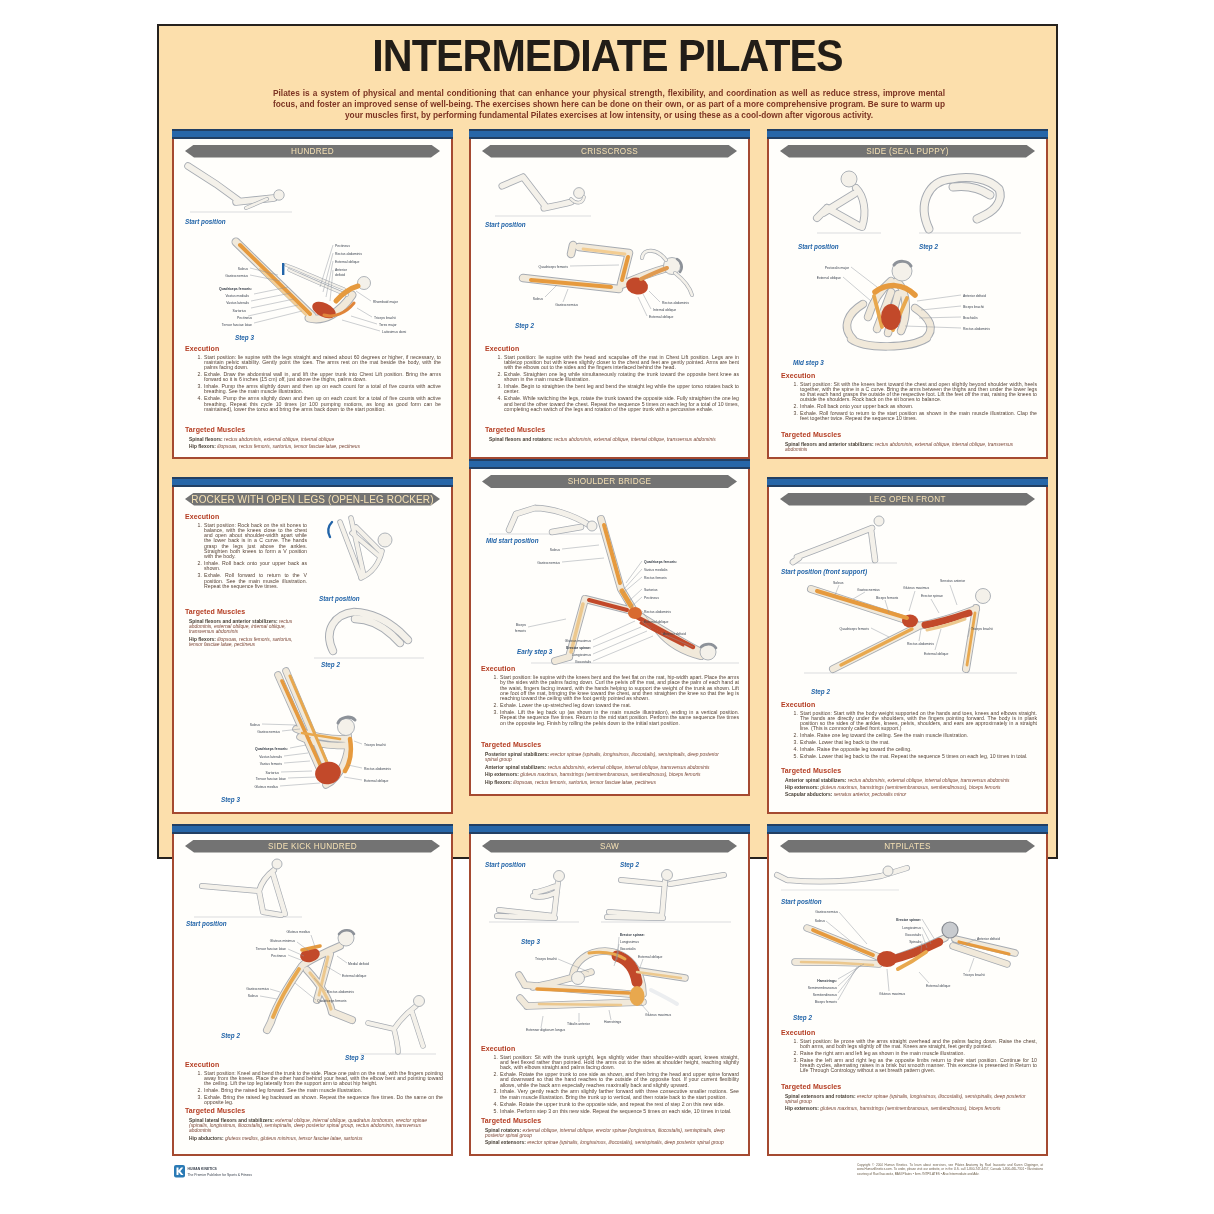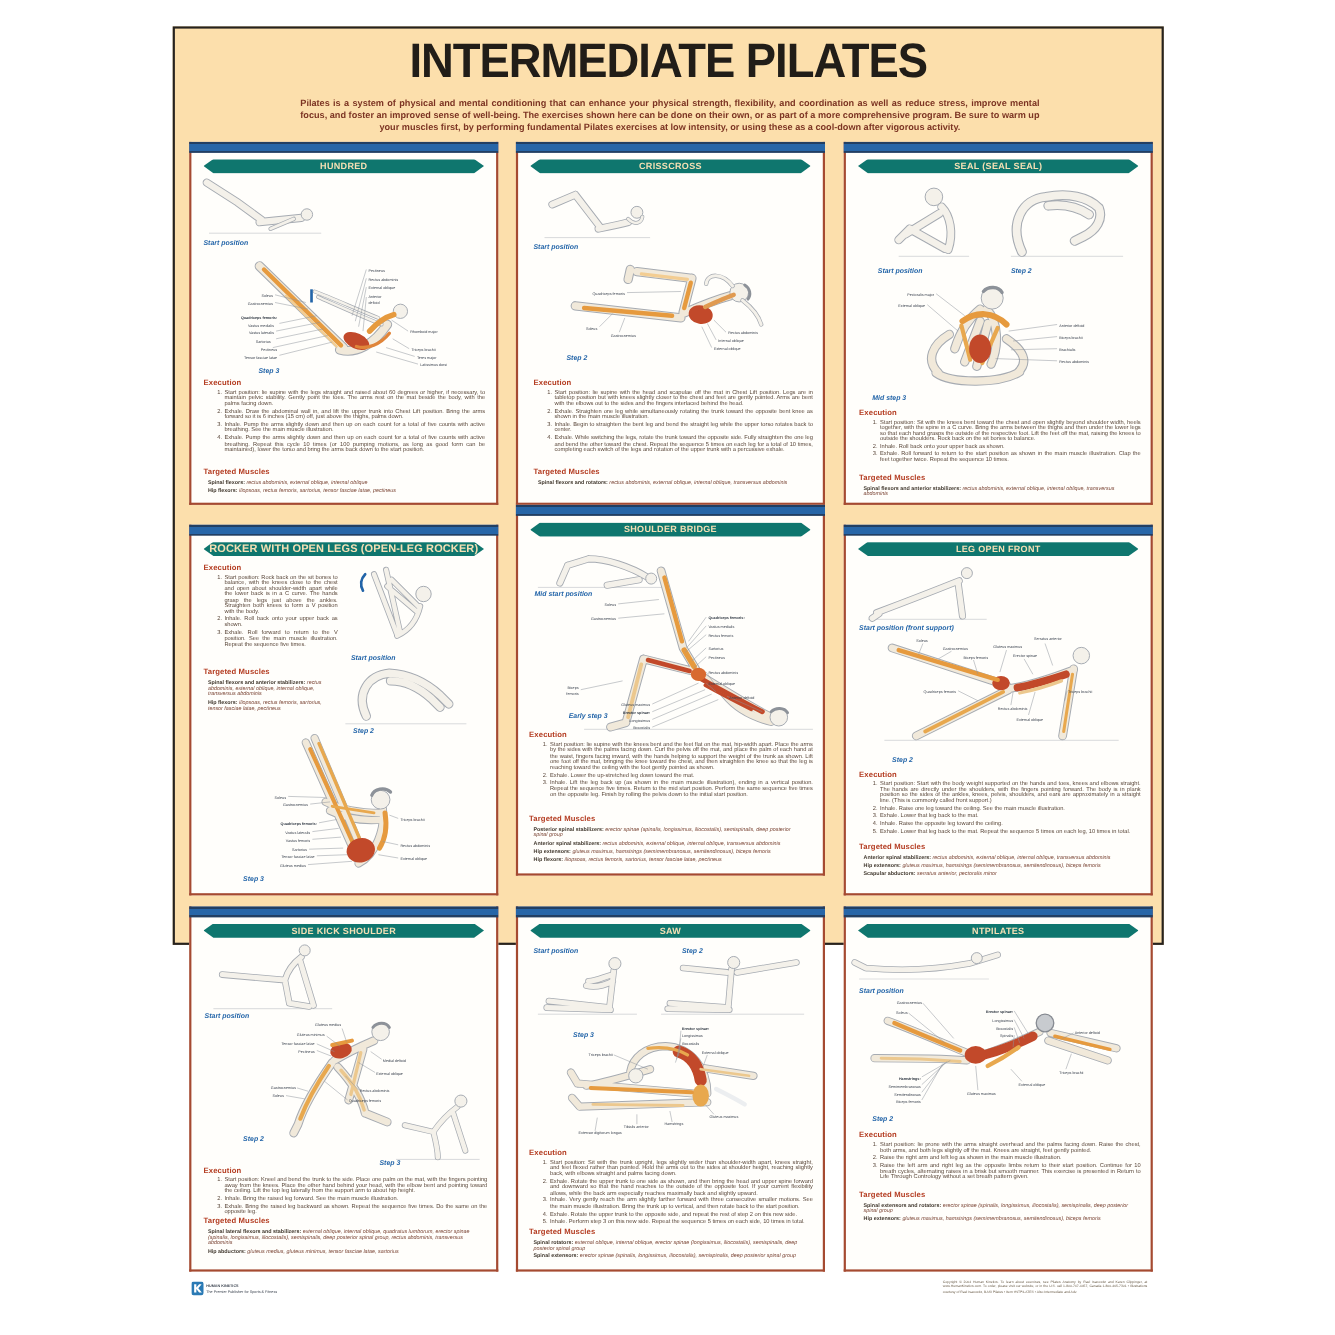--- a/index.html
+++ b/index.html
@@ -1,20 +1,20 @@
 <!DOCTYPE html>
 <html><head><meta charset="utf-8"><style>
 *{margin:0;padding:0;box-sizing:border-box}
 body{width:1214px;height:1214px;background:#fff;font-family:"Liberation Sans",sans-serif;position:relative;overflow:hidden}
 #poster{position:absolute;left:157px;top:24px;width:901px;height:835px;background:#fcdfac;border:2px solid #26221e}
 #title{position:absolute;left:0;top:5px;width:100%;text-align:center;font-weight:bold;font-size:44px;color:#211d18;letter-spacing:-1px;transform:scaleX(0.938)}
 #intro{position:absolute;left:114px;top:62px;width:672px;font-size:8.3px;line-height:11.2px;color:#7c3423;text-align:justify;text-align-last:center;font-weight:bold}
 .panel{position:absolute;width:281px;background:#fffefb;border:2px solid #a54a31;border-top:none}
 .bar{position:absolute;left:-2px;top:0;width:calc(100% + 4px);height:10px;background:linear-gradient(#223f63 0,#223f63 2px,#2766a8 2px,#2766a8 8px,#223f63 8px,#223f63 10px)}
-.ribbon{position:absolute;left:11px;right:11px;top:16px;height:13px;background:#0f766e;clip-path:polygon(0 50%,9px 0,calc(100% - 9px) 0,100% 50%,calc(100% - 9px) 100%,9px 100%);color:#f4e0b4;font-weight:bold;font-size:8.2px;line-height:13.4px;text-align:center;letter-spacing:0.3px}
+.ribbon{position:absolute;left:11px;right:11px;top:16px;height:13px;background:#737373;clip-path:polygon(0 50%,9px 0,calc(100% - 9px) 0,100% 50%,calc(100% - 9px) 100%,9px 100%);color:#f4e0b4;font-weight:normal;font-size:8.2px;line-height:13.4px;text-align:center;letter-spacing:0.3px}
 .step{position:absolute;color:#2264a8;font-weight:bold;font-style:italic;font-size:6.3px;white-space:nowrap}
 .exh{position:absolute;color:#b43c21;font-weight:bold;font-size:7px;letter-spacing:0.1px}
 .body{position:absolute;font-size:5.2px;line-height:5.3px;color:#594639;text-align:justify}
 .item{position:relative;padding-left:9px;margin-bottom:1.6px}
 .item .n{position:absolute;left:2.5px}
 .tm{position:absolute;font-size:4.9px;line-height:5.3px;color:#7a4434}
 .tm p{margin-bottom:2.2px}
 .tm b{color:#453c32}
 .tm i{color:#7a4434}
 svg{position:absolute;left:0;top:0}
@@ -166,21 +166,21 @@
 <div class="item"><span class="n">4.</span>Exhale. While switching the legs, rotate the trunk toward the opposite side. Fully straighten the one leg and bend the other toward the chest. Repeat the sequence 5 times on each leg for a total of 10 times, completing each switch of the legs and rotation of the upper trunk with a percussive exhale.</div>
 </div>
 <div class="exh" style="left:14px;top:297px">Targeted Muscles</div>
 <div class="tm" style="left:18px;top:308px;width:250px">
 <p><b>Spinal flexors and rotators:</b> <i>rectus abdominis, external oblique, internal oblique, transversus abdominis</i></p>
 </div>
 </div>
 
 <div class="panel" style="left:608px;top:102.5px;height:330px">
 <div class="bar"></div>
-      <div class="ribbon">SEAL (SEAL SEAL)</div>
+      <div class="ribbon">SIDE (SEAL PUPPY)</div>
 <svg width="277" height="330" viewBox="0 0 277 330">
 <defs>
 <path id="p3a" d="M87 59 C 95 67 98 83 93 98 M90 97 L58 79 M58 79 L48 89 M85 65 L54 84"></path>
 <path id="p3b" d="M160 100 C 148 74 160 52 182 50 M182 50 C 202 46 220 50 230 60 M230 60 C 234 70 228 80 216 86 M184 58 C 200 56 212 60 221 66 M216 86 L208 90"></path>
 <path id="p3c" d="M128 152 C 139 164 139 186 132 202 M122 152 C 111 161 103 175 99 188 M94 175 C 79 184 72 198 84 210 M146 179 C 161 189 167 200 156 210 M82 210 C 96 220 140 220 158 209 M122 163 L108 200 M129 165 L119 204"></path>
 </defs>
 <line x1="48" y1="104" x2="112" y2="104" stroke="#ccced2" stroke-width="0.7"></line>
 <line x1="150" y1="104" x2="252" y2="104" stroke="#ccced2" stroke-width="0.7"></line>
 <use href="#p3a" stroke="#a6abb2" stroke-width="8" fill="none" stroke-linecap="round"></use>
 <use href="#p3a" stroke="#f4f1ea" stroke-width="6.2" fill="none" stroke-linecap="round"></use>
@@ -440,21 +440,21 @@
 <div class="exh" style="left:12px;top:290px">Targeted Muscles</div>
 <div class="tm" style="left:16px;top:301px;width:250px">
 <p><b>Anterior spinal stabilizers:</b> <i>rectus abdominis, external oblique, internal oblique, transversus abdominis</i></p>
 <p><b>Hip extensors:</b> <i>gluteus maximus, hamstrings (semimembranosus, semitendinosus), biceps femoris</i></p>
 <p><b>Scapular abductors:</b> <i>serratus anterior, pectoralis minor</i></p>
 </div>
 </div>
 
 <div class="panel" style="left:13px;top:797.5px;height:332px">
 <div class="bar"></div>
-      <div class="ribbon">SIDE KICK SHOULDER</div>
+      <div class="ribbon">SIDE KICK HUNDRED</div>
 <svg width="277" height="332" viewBox="0 0 277 332">
 <defs>
 <path id="p7a" d="M100 46 C 92 52 87 60 85 67 M85 67 L28 62 M99 50 L111 90 M85 67 L89 88 M89 88 L107 91"></path>
 <path id="p7b" d="M166 122 C 152 128 140 134 130 140 M156 130 L143 176 M128 142 C 114 162 102 182 97 198 M97 198 L93 206 M133 146 C 146 160 155 175 158 188 M158 188 L178 196"></path>
 <path id="p7c" d="M242 182 C 234 188 226 196 220 205 M220 205 L194 199 M220 205 C 222 213 224 222 224 228 M238 188 L249 222"></path>
 </defs>
 <line x1="20" y1="93" x2="128" y2="93" stroke="#ccced2" stroke-width="0.7"></line>
 <use href="#p7a" stroke="#a6abb2" stroke-width="6" fill="none" stroke-linecap="round"></use>
 <use href="#p7a" stroke="#f4f1ea" stroke-width="4.6" fill="none" stroke-linecap="round"></use>
 <circle cx="103" cy="40" r="5" fill="#f4f1ea" stroke="#a6abb2" stroke-width="0.9"></circle>

